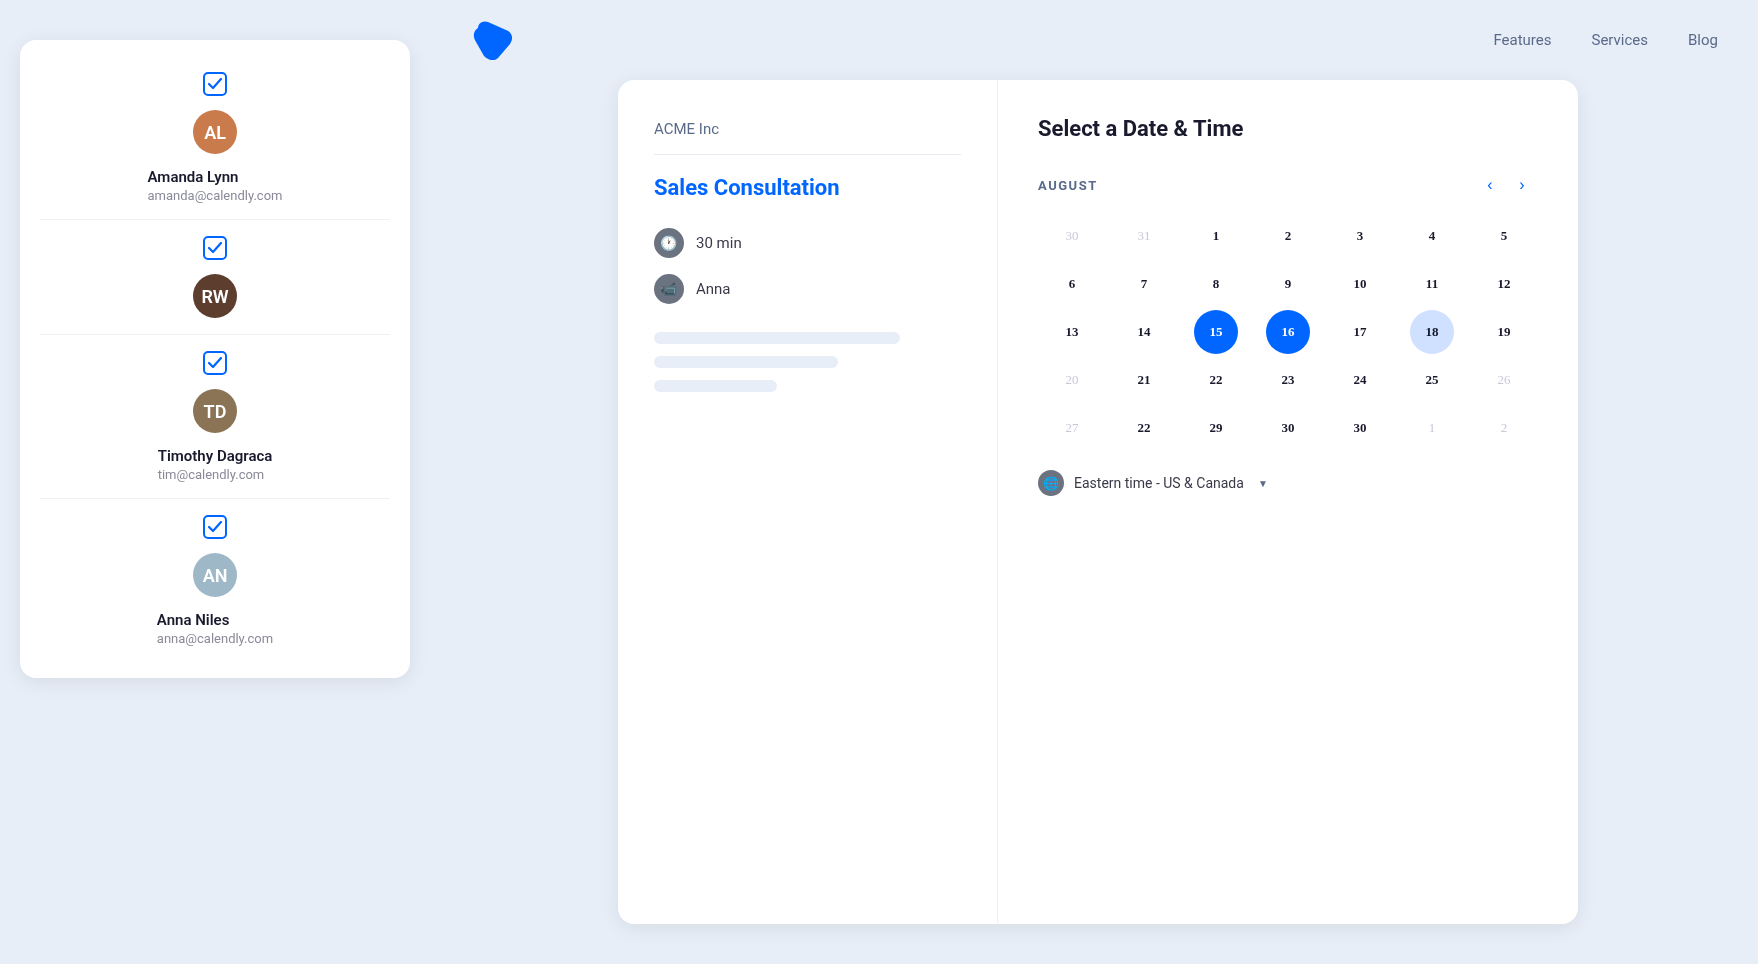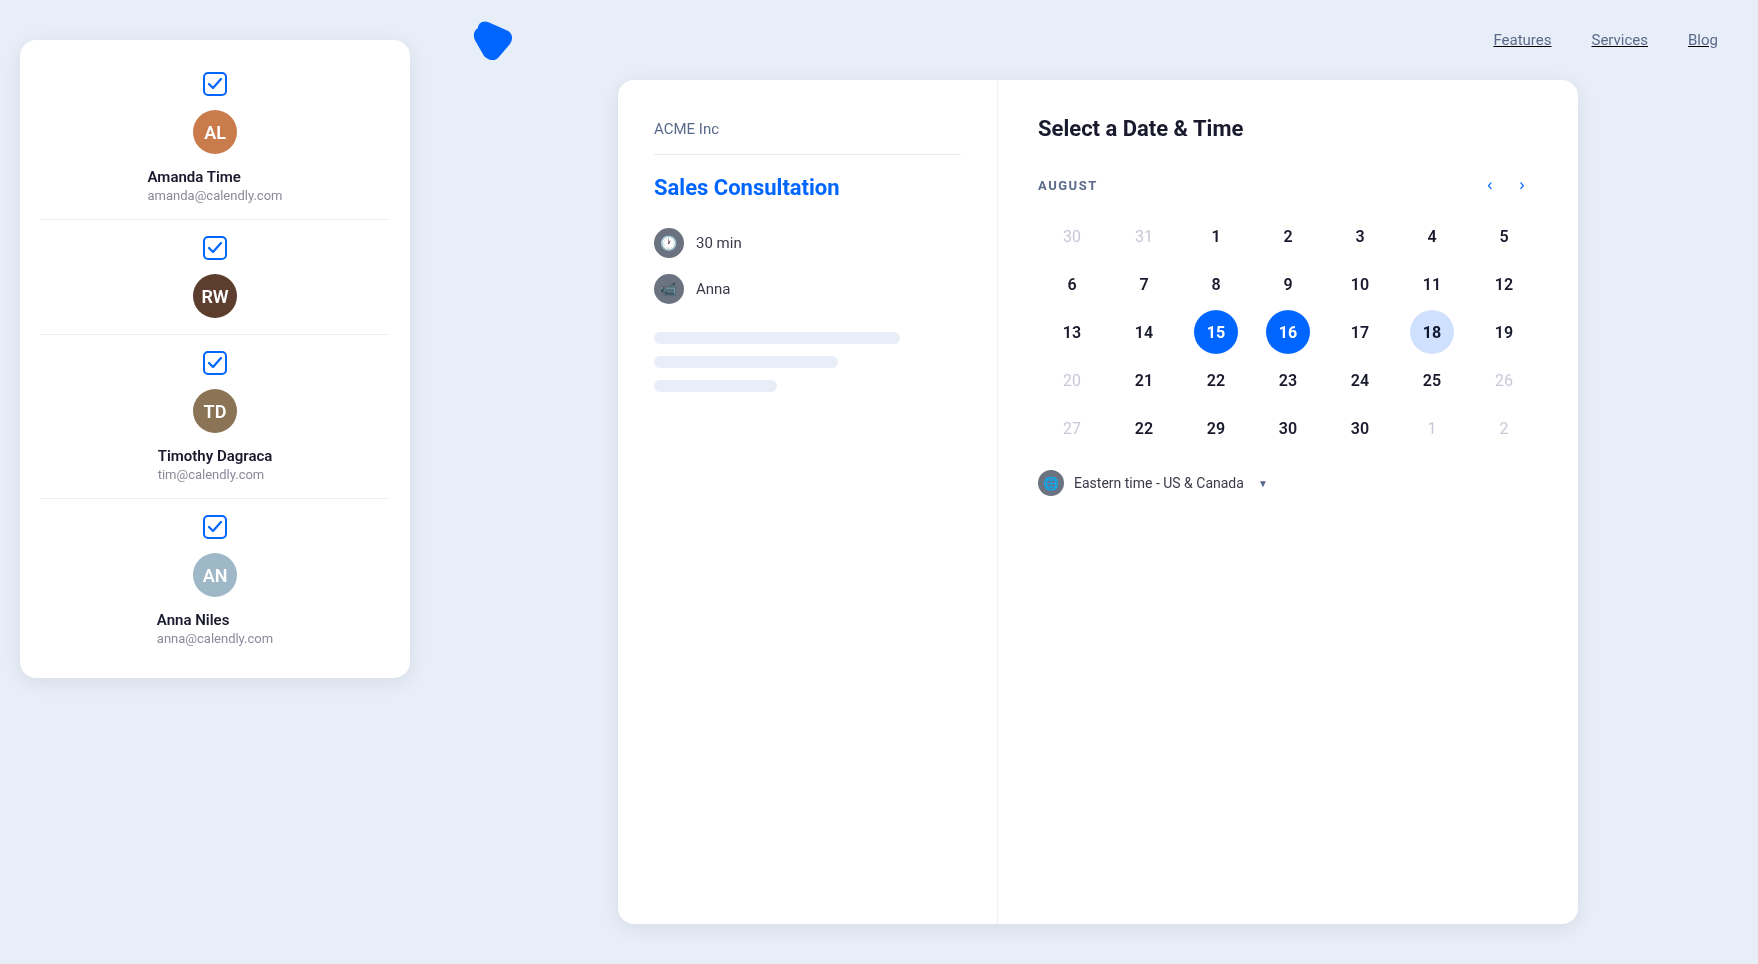--- a/index.html
+++ b/index.html
@@ -93,21 +93,20 @@
       margin-right: auto;
     }
     .logo-shape {
       width: 44px;
       height: 44px;
     }
     .nav-links {
       display: flex;
       gap: 40px;
       align-items: flex-start;
-      text-decoration: underline;
     }
     .nav-link {
       font-size: 15px;
       color: #5a6a8a;
       cursor: pointer;
       text-decoration: none;
     }
 
     
     .content-area {
@@ -240,30 +239,31 @@
       letter-spacing: 0.5px;
     }
     .days-grid {
       display: grid;
       grid-template-columns: repeat(7, 1fr);
       gap: 4px;
     }
     .day-cell {
       text-align: center;
       padding: 10px 4px;
-      font-size: 16px;
+      font-size: 13px;
       color: #1a1a2e;
       cursor: pointer;
       border-radius: 50%;
       width: 44px;
       height: 44px;
       display: flex;
       align-items: center;
       justify-content: center;
       margin: 0 auto;
+      font-family: Liberation Serif, serif;
     }
     .day-cell.other-month { color: #c8c8d8; }
     .day-cell.available { font-weight: 600; cursor: pointer; }
     .day-cell.selected-primary {
       background: #0066ff;
       color: #fff;
       font-weight: 700;
       border-radius: 50%;
     }
     .day-cell.selected-secondary {
@@ -307,21 +307,21 @@
   <div class="user-list-card">
 
   <div class="user-item">
     <div class="checkbox-icon">
       <svg width="14" height="12" viewBox="0 0 14 12" fill="none">
         <path d="M1 6L5 10L13 1" stroke="#0066ff" stroke-width="2.2" stroke-linecap="round" stroke-linejoin="round"></path>
       </svg>
     </div>
     <div class="avatar" style="background:#c97b4b">AL</div>
     <div class="user-info">
-      <div class="user-name">Amanda Time</div>
+      <div class="user-name">Amanda Lynn</div>
       <div class="user-email">amanda@calendly.com</div>
     </div>
   </div>
       <div class="user-item">
     <div class="checkbox-icon">
       <svg width="14" height="12" viewBox="0 0 14 12" fill="none">
         <path d="M1 6L5 10L13 1" stroke="#0066ff" stroke-width="2.2" stroke-linecap="round" stroke-linejoin="round"></path>
       </svg>
     </div>
     <div class="avatar" style="background:#5c3d2e">RW</div>

